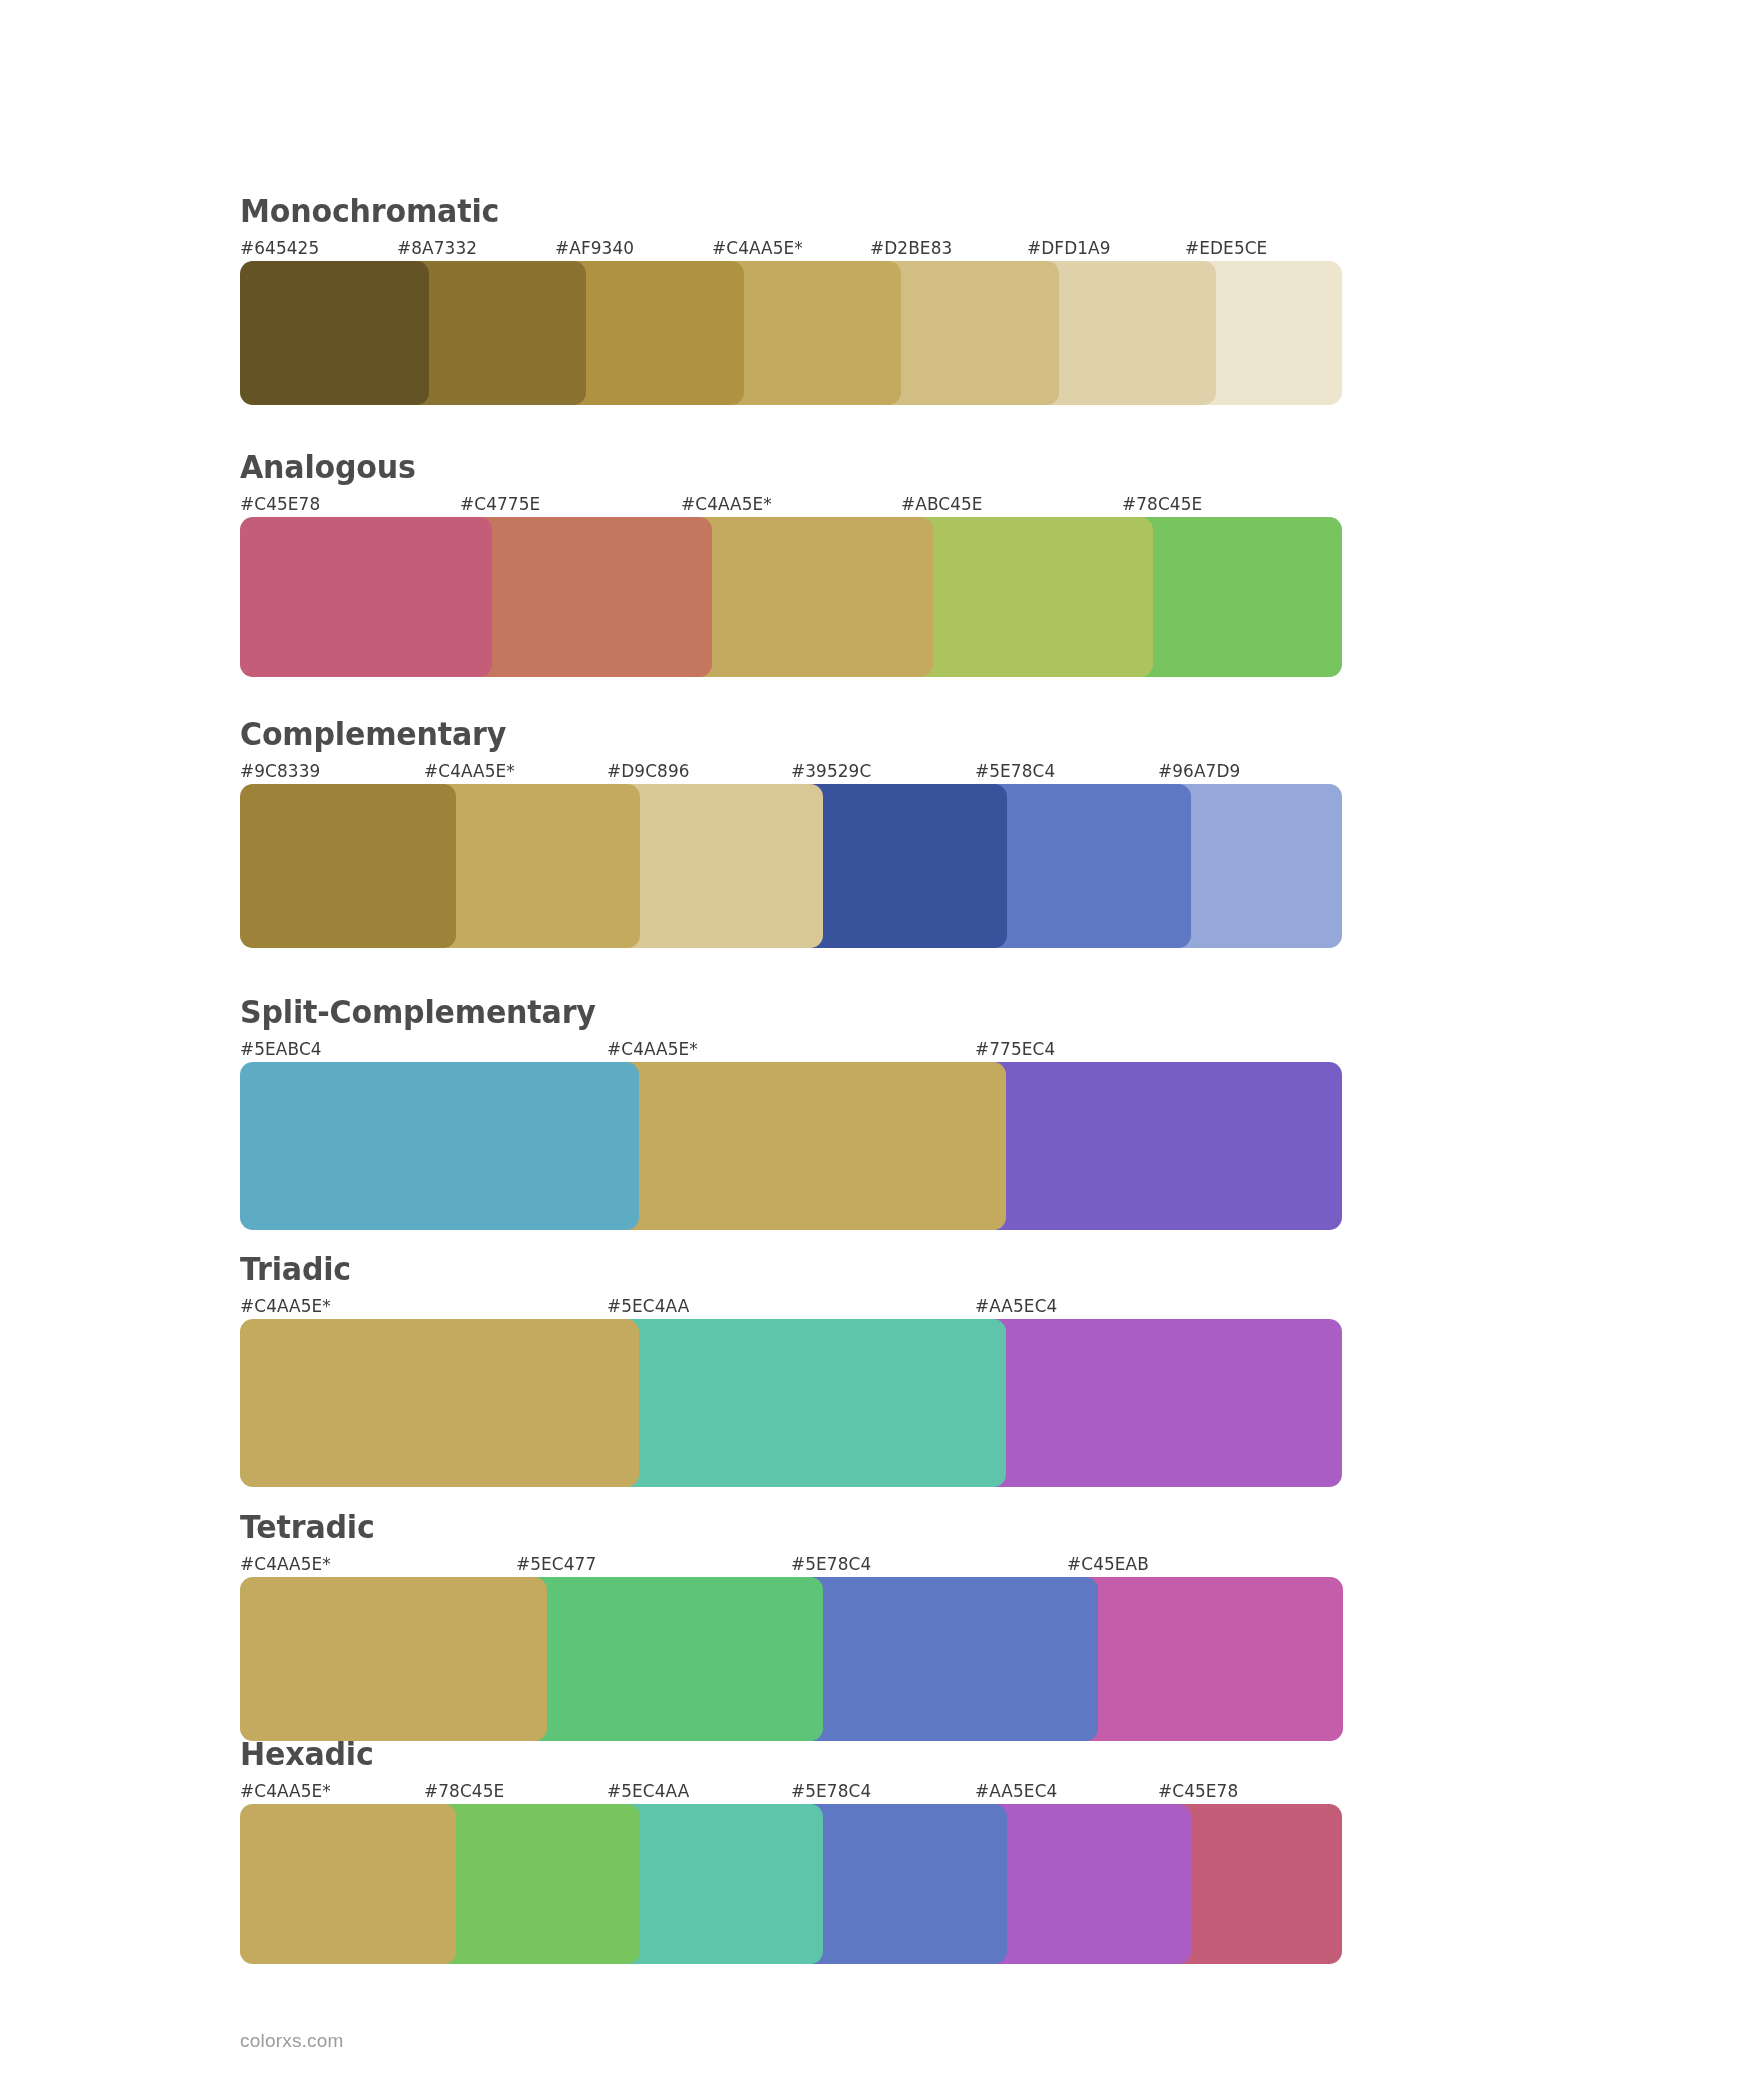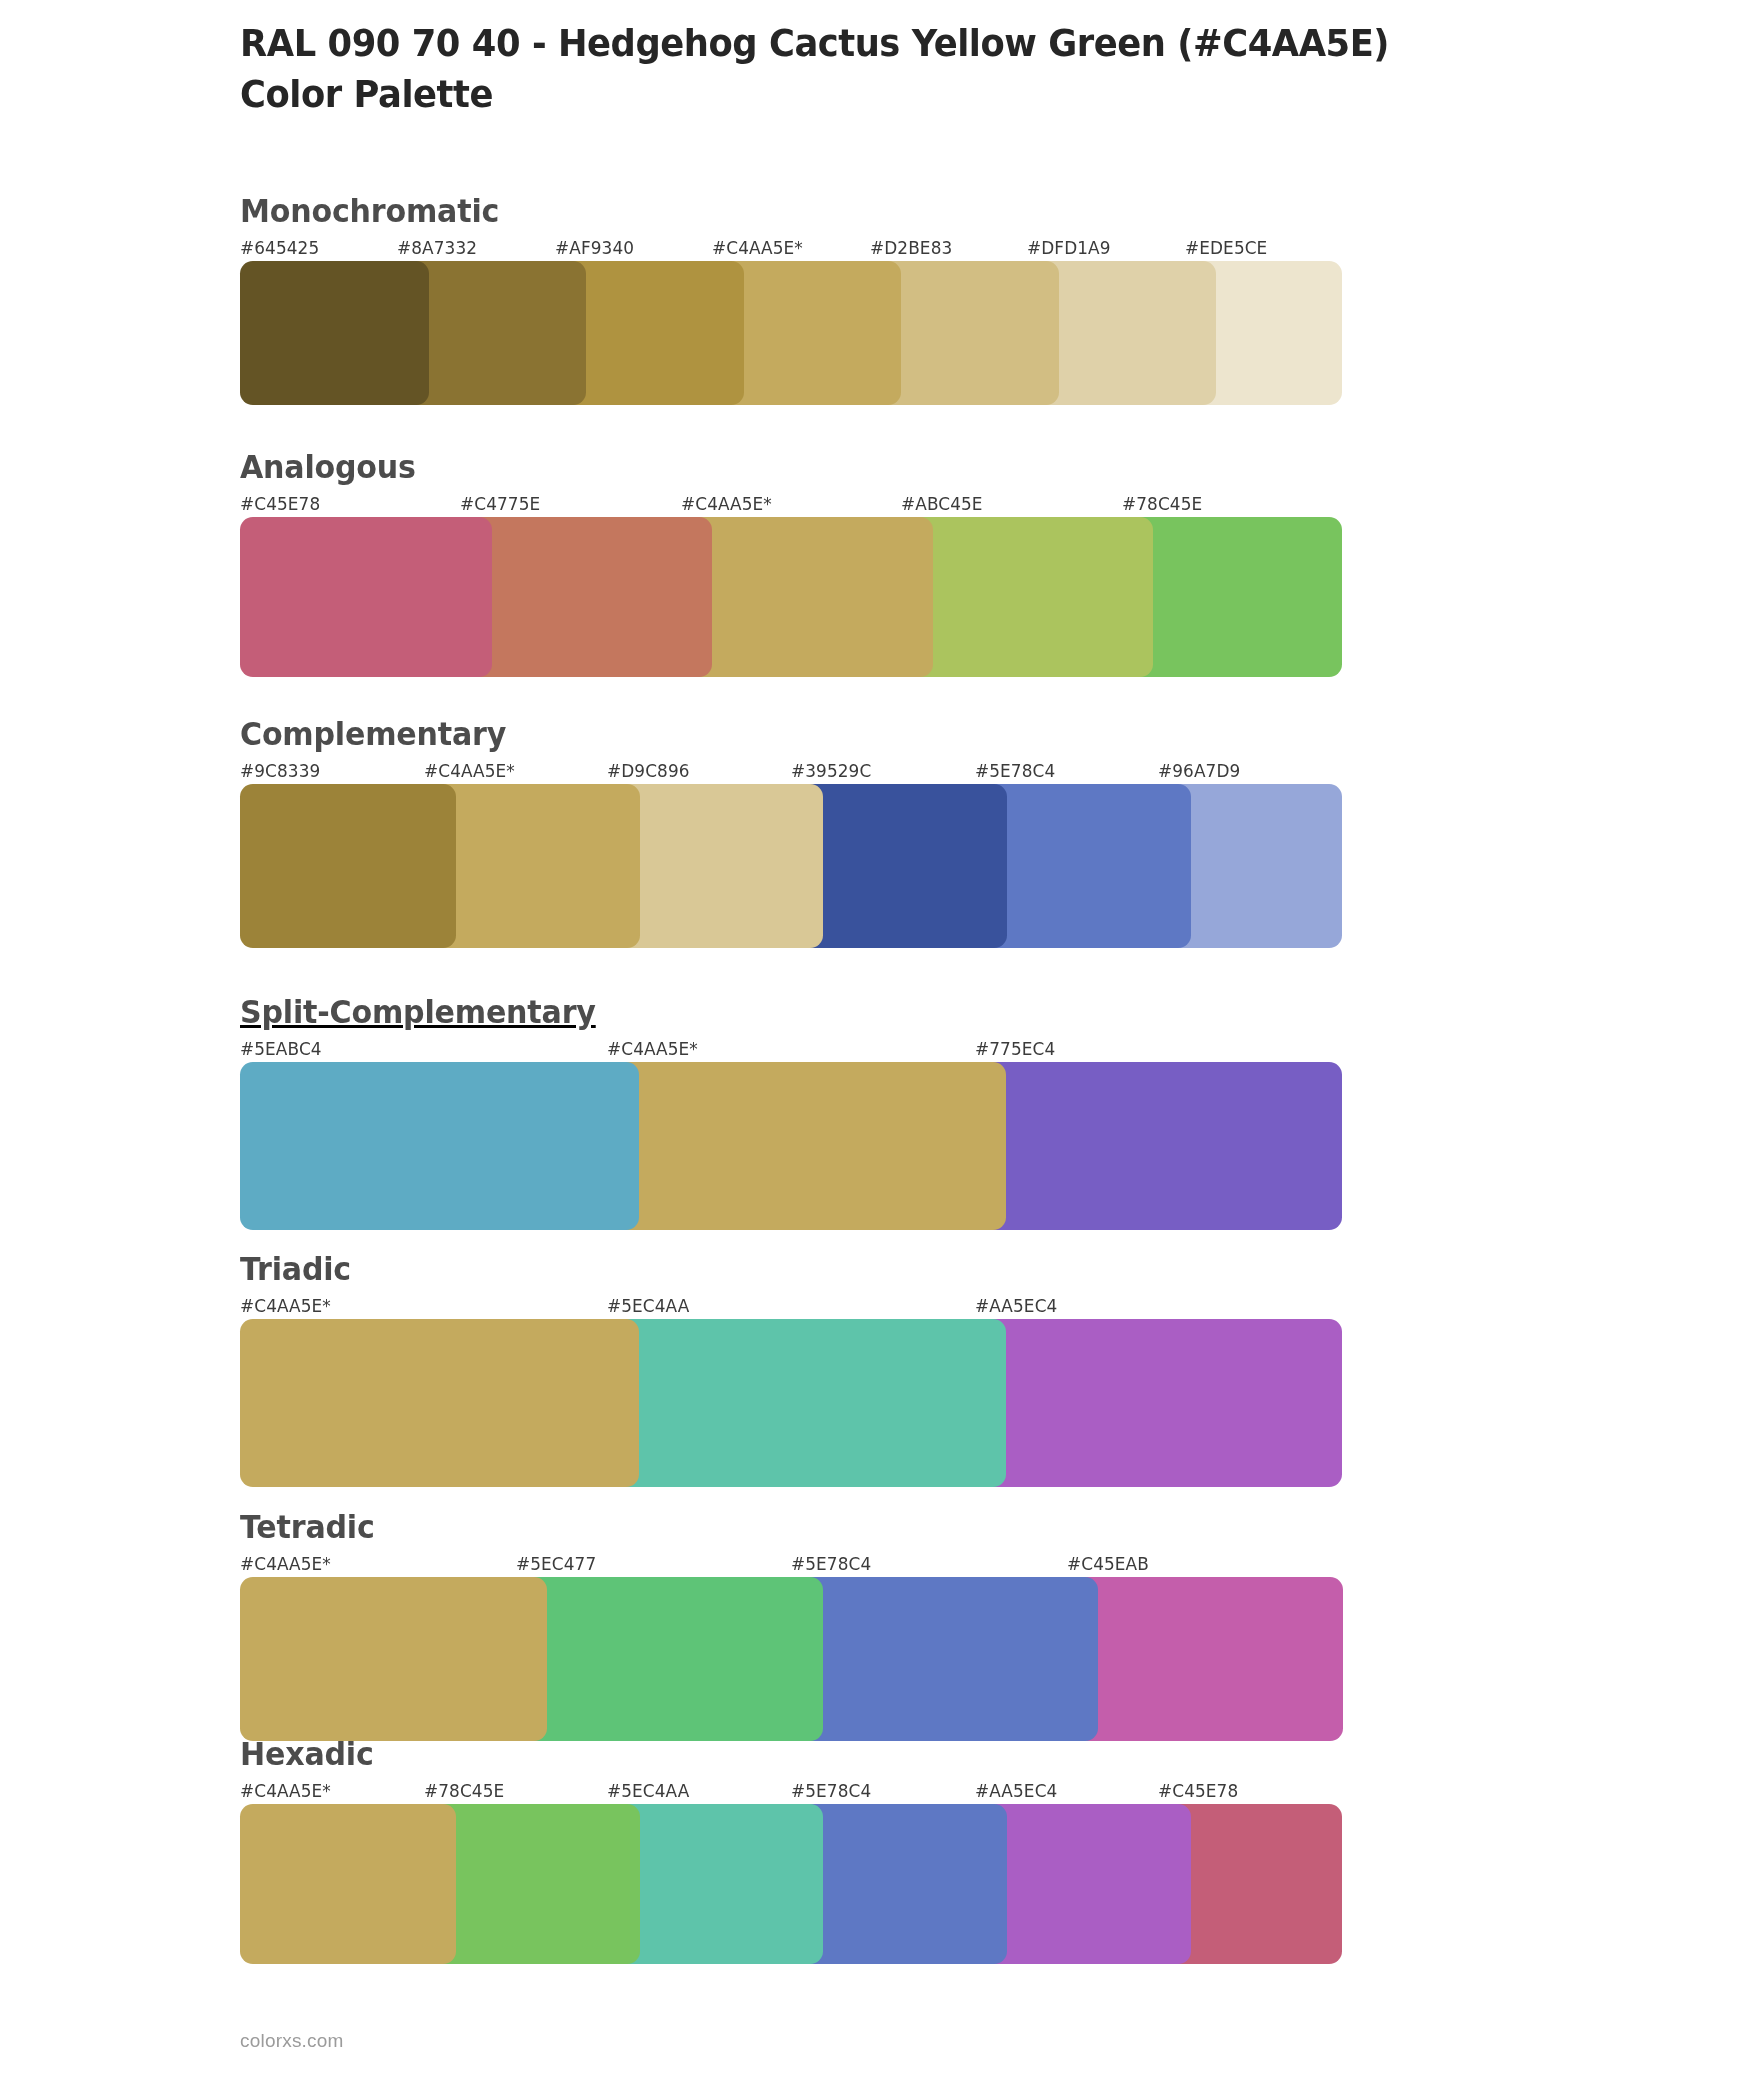--- a/index.html
+++ b/index.html
@@ -97,24 +97,20 @@
     line-height: 24px;
     color: #9b9b9b;
     letter-spacing: 0.2px;
   }
 </style>
 </head>
 <body>
 
 <div class="page">
 
-  <div class="title-block">
-    <div class="title-line">RAL 090 70 40 - Hedgehog Cactus Yellow Green (#C4AA5E)</div>
-    <div class="title-line">Color Palette</div>
-  </div>
 
   <div id="sections-host">
       <div class="section" style="top: 146px;">
         <div class="section-heading">Monochromatic</div>
         <div class="row-labels">
           <div class="hex-label" style="left: 0px;">#645425</div>
           <div class="hex-label" style="left: 157px;">#8A7332</div>
           <div class="hex-label" style="left: 315px;">#AF9340</div>
           <div class="hex-label" style="left: 472px;">#C4AA5E*</div>
           <div class="hex-label" style="left: 630px;">#D2BE83</div>
@@ -160,21 +156,21 @@
         </div>
         <div class="swatch-row" style="height: 164px;">
           <div class="swatch" title="#96A7D9" style="left: 918px; width: 184px; height: 164px; background: rgb(150, 167, 217); z-index: 95;"></div>
           <div class="swatch" title="#5E78C4" style="left: 735px; width: 216px; height: 164px; background: rgb(94, 120, 196); z-index: 96;"></div>
           <div class="swatch" title="#39529C" style="left: 551px; width: 216px; height: 164px; background: rgb(57, 82, 156); z-index: 97;"></div>
           <div class="swatch" title="#D9C896" style="left: 367px; width: 216px; height: 164px; background: rgb(217, 200, 150); z-index: 98;"></div>
           <div class="swatch" title="#C4AA5E*" style="left: 184px; width: 216px; height: 164px; background: rgb(196, 170, 94); z-index: 99;"></div>
           <div class="swatch" title="#9C8339" style="left: 0px; width: 216px; height: 164px; background: rgb(156, 131, 57); z-index: 100;"></div>
         </div>
       </div>
-      <div class="section" style="top: 947px; text-decoration: underline;">
+      <div class="section" style="top: 947px;">
         <div class="section-heading">Split-Complementary</div>
         <div class="row-labels">
           <div class="hex-label" style="left: 0px;">#5EABC4</div>
           <div class="hex-label" style="left: 367px;">#C4AA5E*</div>
           <div class="hex-label" style="left: 735px;">#775EC4</div>
         </div>
         <div class="swatch-row" style="height: 168px;">
           <div class="swatch" title="#775EC4" style="left: 735px; width: 367px; height: 168px; background: rgb(119, 94, 196); z-index: 98;"></div>
           <div class="swatch" title="#C4AA5E*" style="left: 367px; width: 399px; height: 168px; background: rgb(196, 170, 94); z-index: 99;"></div>
           <div class="swatch" title="#5EABC4" style="left: 0px; width: 399px; height: 168px; background: rgb(94, 171, 196); z-index: 100;"></div>

